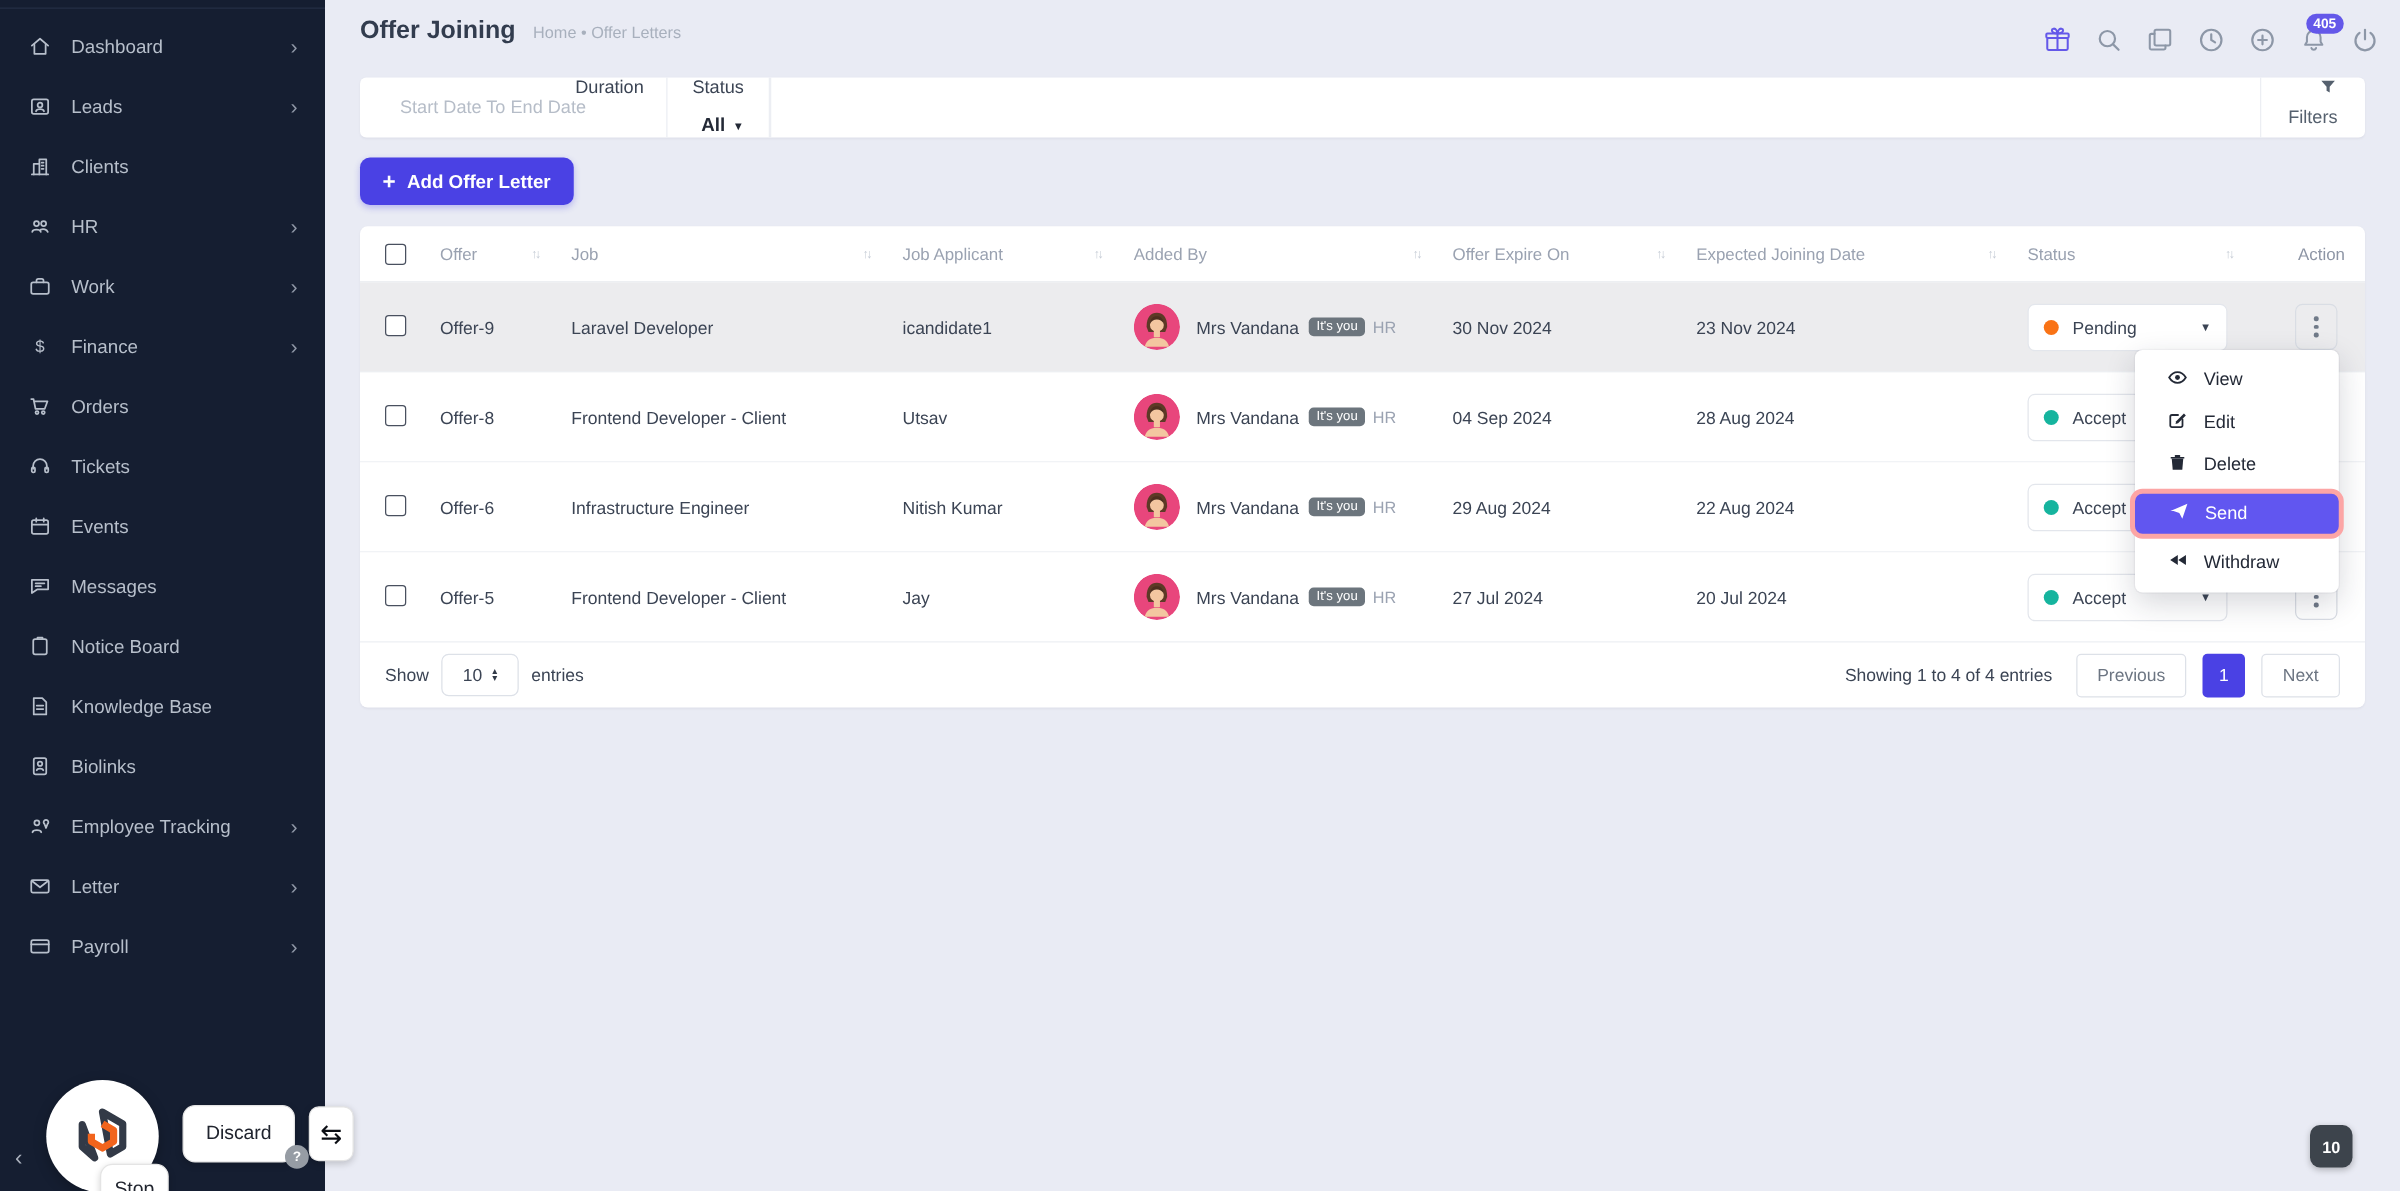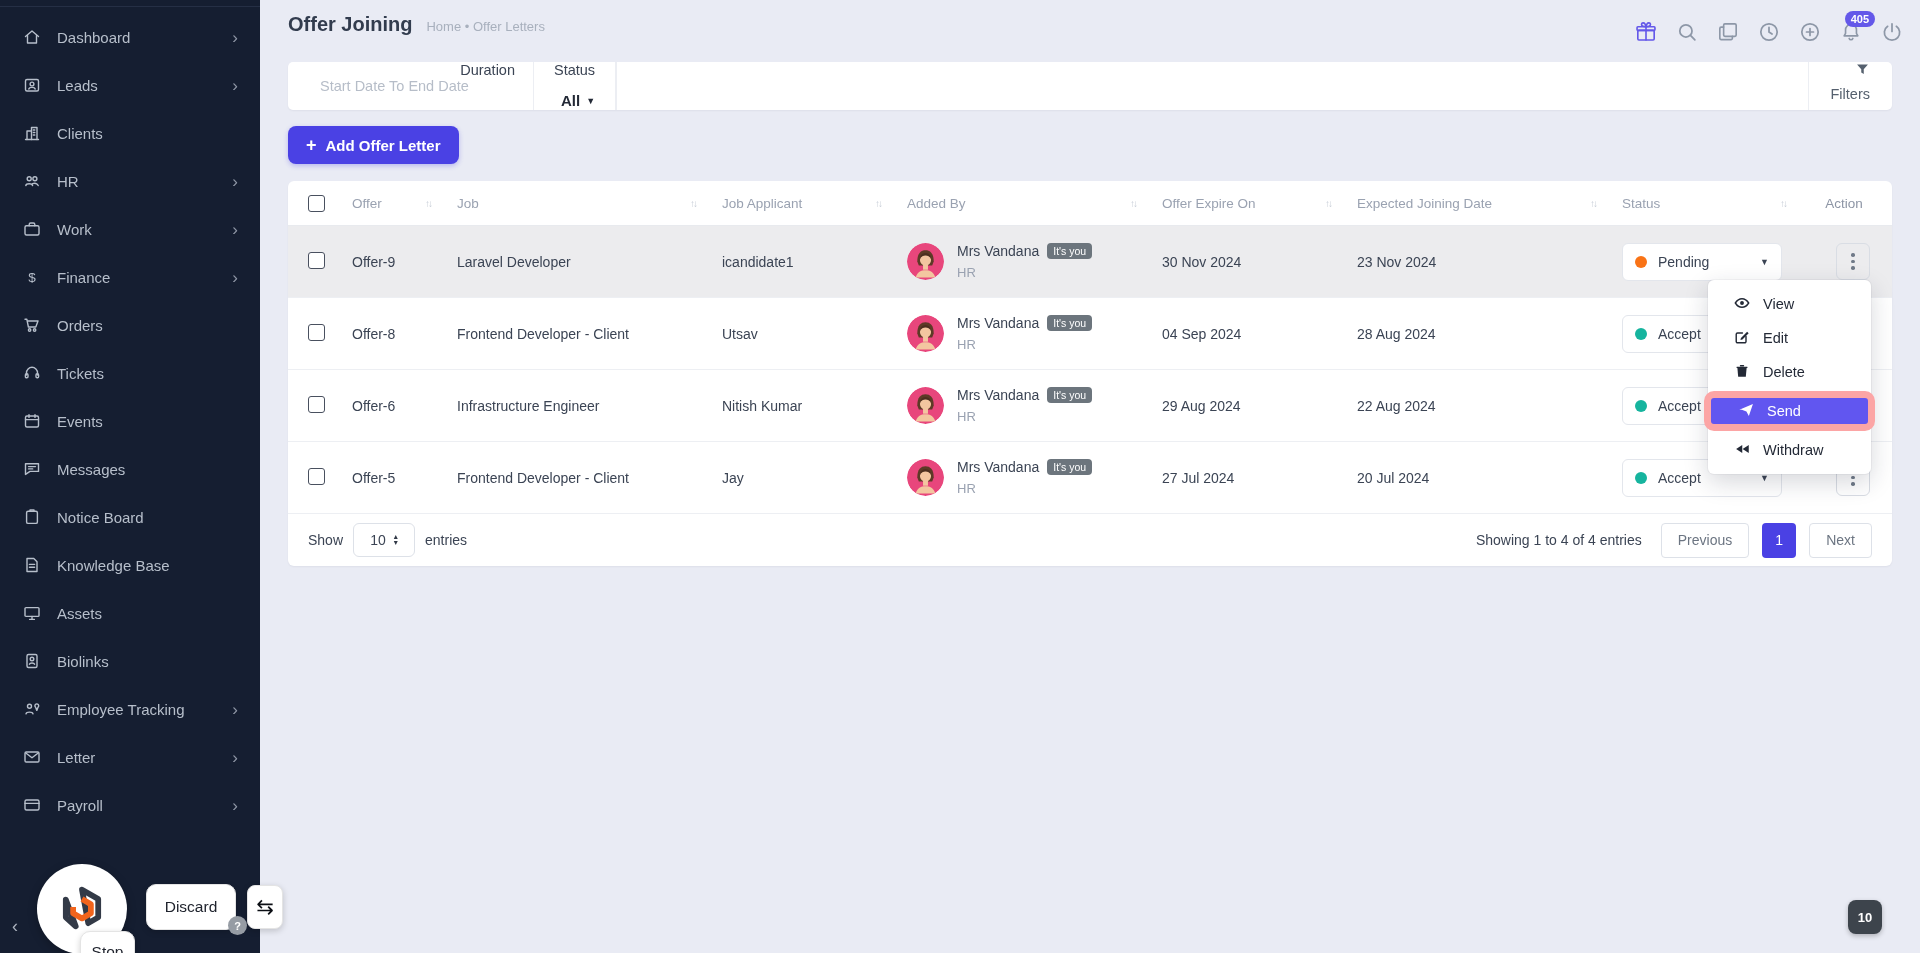--- a/index.html
+++ b/index.html
@@ -57,49 +57,49 @@
 
   
   .add-btn { position:absolute; left:288px; top:126px; height:38px; padding:0 18px; background:#4a41e4; border:none; border-radius:8px; color:#ffffff; font-size:15px; font-weight:600; display:flex; align-items:center; gap:9px; cursor:pointer; font-family:inherit; box-shadow:0 2px 5px rgba(74,65,228,.3); }
   .add-btn .plus { font-size:18px; font-weight:bold; line-height:1; }
 
   
   .table-card { position:absolute; left:288px; top:181px; width:1604px; background:#ffffff; border-radius:6px; box-shadow:0 1px 2px rgba(16,24,40,.05); }
   .t-grid { display:grid; grid-template-columns:52px 105px 265px 185px 255px 195px 265px 190px 1fr; align-items:center; }
   .t-head { height:45px; border-bottom:1px solid #e8eaee; color:#9aa2b1; font-size:13.5px; }
   .th { display:flex; align-items:center; padding-left:12px; }
-  .th-action { justify-content:center; padding-right:16px; color:#8d95a5; }
+  .th-action { justify-content:flex-end; padding-right:16px; color:#8d95a5; }
   .sort { margin-left:auto; margin-right:14px; color:#c6ccd6; font-size:10px; letter-spacing:-2px; }
   .t-row { height:72px; border-bottom:1px solid #edeff3; font-size:14px; color:#3b4454; background:#ffffff; }
   .t-row.active { background:#ececee; }
   .td { padding-left:12px; }
   .checkbox { width:17px; height:17px; border:1.6px solid #49505f; border-radius:3px; background:#ffffff; display:inline-block; margin-left:8px; cursor:pointer; }
   .td-addedby { display:flex; align-items:center; }
   .avatar { width:37px; height:37px; border-radius:50%; overflow:hidden; flex:0 0 37px; }
   .avatar svg { width:37px; height:37px; display:block; }
-  .ab-text { margin-left:13px; display:flex; flex-direction:column; gap:6px; }
+  .ab-text { margin-left:13px; display:flex; flex-direction:row; gap:6px; }
   .ab-line1 { display:flex; align-items:center; }
   .ab-name { font-size:14px; color:#3b4454; }
   .ab-badge { background:#6c757d; color:#ffffff; font-size:10.5px; border-radius:4px; padding:2.5px 6px; margin-left:8px; line-height:1; }
   .ab-role { font-size:13px; color:#9aa2b1; }
   .status-pill { width:160px; height:38px; background:#ffffff; border:1px solid #e3e6ec; border-radius:6px; display:flex; align-items:center; padding:0 12px; cursor:pointer; }
   .s-dot { width:12px; height:12px; border-radius:50%; flex:0 0 12px; }
   .s-dot.pending { background:#f97316; }
   .s-dot.accepted { background:#16b49e; }
   .pill-label { margin-left:11px; font-size:14px; color:#3b4454; }
   .pill-caret { margin-left:auto; font-size:9px; color:#3b4454; }
   .td-action { display:flex; justify-content:flex-end; padding-right:22px; }
   .action-btn { width:34px; height:37px; border:1px solid #d9dde4; border-radius:6px; display:flex; flex-direction:column; align-items:center; justify-content:center; gap:3px; cursor:pointer; background:transparent; }
   .action-btn i { width:3.5px; height:3.5px; border-radius:50%; background:#707a88; }
 
   
   .context-menu { position:absolute; left:1708px; top:280px; width:163px; background:#ffffff; border-radius:6px; box-shadow:0 8px 24px rgba(25,32,56,.18), 0 0 0 1px rgba(25,32,56,.04); padding:7px 0; z-index:40; }
   .menu-item { height:34px; display:flex; align-items:center; gap:13px; padding-left:26px; font-size:14.5px; color:#232936; cursor:pointer; }
   .menu-item svg { width:16px; height:16px; flex:0 0 16px; }
-  .menu-item.active { background:#6156f0; color:#ffffff; border:7px solid #fca5a5; border-radius:10px; margin:2px -4px; height:40px; padding-left:27px; }
+  .menu-item.active { background:#6156f0; color:#ffffff; border:4px solid #fca5a5; border-radius:10px; margin:2px -4px; height:40px; padding-left:27px; }
 
   
   .t-footer { height:52px; display:flex; align-items:center; justify-content:space-between; padding:0 20px 0 20px; font-size:14px; color:#3b4454; }
   .show-group { display:flex; align-items:center; gap:10px; }
   .page-select { border:1px solid #dde1e8; border-radius:6px; height:34px; width:62px; display:flex; align-items:center; justify-content:center; gap:8px; cursor:pointer; background:#fff; }
   .sel-arrows { display:flex; flex-direction:column; font-size:8px; line-height:.78; color:#313947; }
   .pag-group { display:flex; align-items:center; gap:13px; }
   .showing { margin-right:6px; }
   .pg-btn { border:1px solid #dde1e8; background:#ffffff; border-radius:4px; height:35px; padding:0 16px; font-size:14px; color:#6c7582; cursor:pointer; font-family:inherit; }
   .pg-current { border:none; background:#4a41e4; color:#ffffff; border-radius:4px; height:35px; width:34px; font-size:14px; cursor:pointer; font-family:inherit; }
@@ -251,30 +251,20 @@
     <span class="s-icon">
           <svg viewBox="0 0 20 20" fill="none" stroke="currentColor" stroke-width="1.4" stroke-linecap="round" stroke-linejoin="round">
             <path d="M5 3.5h6.8L15 6.7V16.5H5z"></path>
             <path d="M7.4 9.4h5.2M7.4 12.2h5.2"></path>
           </svg>
         </span>
     <span class="s-label">Knowledge Base</span>
     <span class="s-chevron" style="visibility: hidden;">›</span>
   </div>
 
-  <div class="side-item">
-    <span class="s-icon">
-          <svg viewBox="0 0 20 20" fill="none" stroke="currentColor" stroke-width="1.4" stroke-linecap="round" stroke-linejoin="round">
-            <rect x="3" y="4.6" width="14" height="8.8" rx="1"></rect>
-            <path d="M7.6 16.4h4.8M10 13.4v3"></path>
-          </svg>
-        </span>
-    <span class="s-label">Assets</span>
-    <span class="s-chevron" style="visibility: hidden;">›</span>
-  </div>
 
   <div class="side-item">
     <span class="s-icon">
           <svg viewBox="0 0 20 20" fill="none" stroke="currentColor" stroke-width="1.4" stroke-linecap="round" stroke-linejoin="round">
             <rect x="5" y="3.5" width="10" height="13" rx="1.5"></rect>
             <circle cx="10" cy="8" r="1.8"></circle>
             <path d="M7.4 13.2c.5-1.7 4.7-1.7 5.2 0"></path>
           </svg>
         </span>
     <span class="s-label">Biolinks</span>

